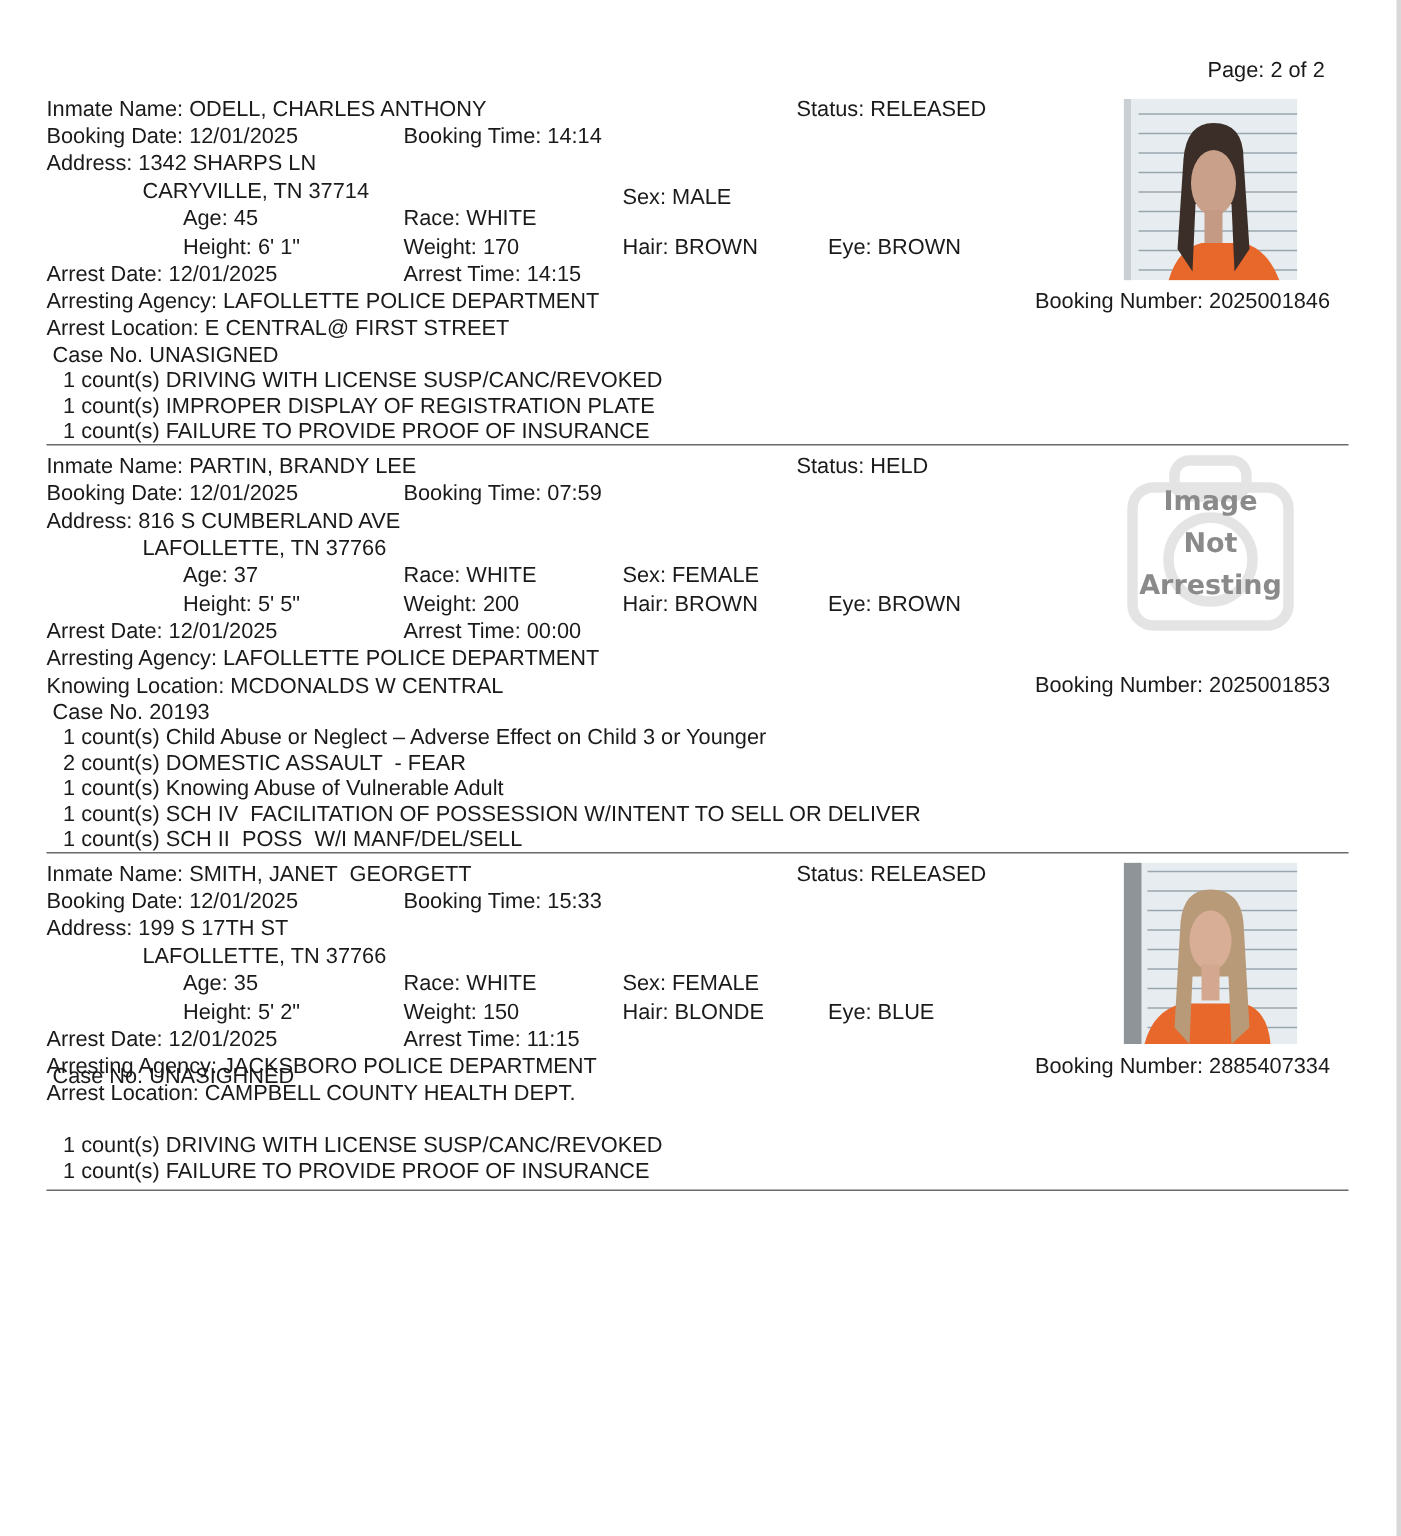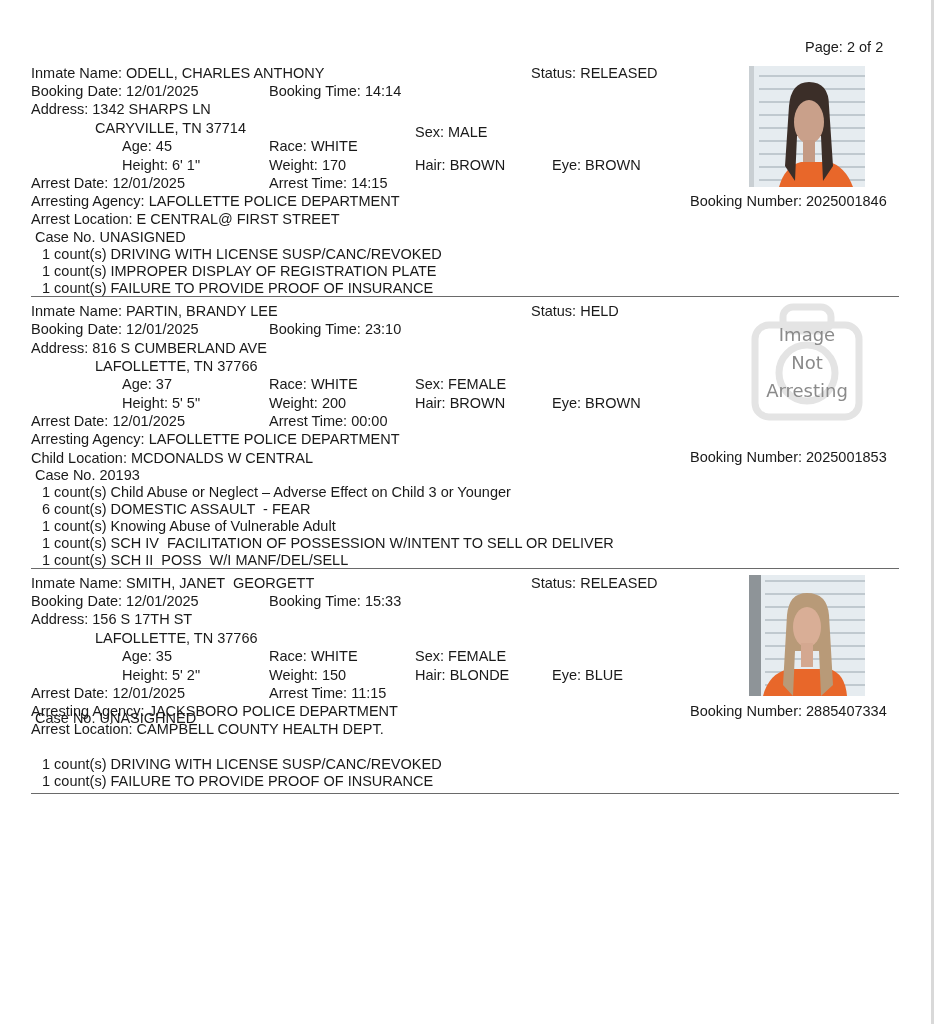--- a/index.html
+++ b/index.html
@@ -6,21 +6,21 @@
     body {
       width: 934px; height: 1024px; background: #ffffff; position: relative;
       overflow: hidden; font-family: "Liberation Sans", sans-serif; color: #1a1a1a;
     }
     .right-edge { position: absolute; top: 0; right: 0; width: 3px; height: 1024px; background: #d9d9d9; }
     .page-num { position: absolute; left: 805px; top: 39px; font-size: 14.5px; }
     .line { position: absolute; font-size: 14.5px; white-space: pre; line-height: 18px; }
     .sep { position: absolute; left: 31px; width: 868px; height: 0; border-top: 1.5px solid #6a6a6a; }
     .photo { position: absolute; width: 116px; height: 121px; overflow: hidden; }
     .photo svg { display: block; }
-    .noimg { position: absolute; width: 116px; height: 121px; }
+    .noimg { position: absolute; width: 116px; height: 121px; font-weight: bold; }
     .noimg-text { position: absolute; left: 0; top: 18px; width: 116px; text-align: center;
       font-family: "DejaVu Sans", sans-serif; font-size: 18px; line-height: 28px; color: #8a8a8a; }
   </style>
 </head>
 <body>
 
 <div class="right-edge"></div>
 <div class="page-num">Page: 2 of 2</div>
 
 <div>
@@ -67,38 +67,38 @@
       <rect x="54" y="74" width="12" height="22" fill="#c49a84"></rect>
     </svg>
   </div>
 </div>
 <div class="sep" style="top:296px"></div>
 
 <div>
   <div class="line" style="left:31px;top:302px">Inmate Name: PARTIN, BRANDY LEE</div>
   <div class="line" style="left:531px;top:302px">Status: HELD</div>
   <div class="line" style="left:31px;top:320px">Booking Date: 12/01/2025</div>
-  <div class="line" style="left:269px;top:320px">Booking Time: 23:10</div>
+  <div class="line" style="left:269px;top:320px">Booking Time: 07:59</div>
   <div class="line" style="left:31px;top:339px">Address: 816 S CUMBERLAND AVE</div>
   <div class="line" style="left:95px;top:357px">LAFOLLETTE, TN 37766</div>
   <div class="line" style="left:122px;top:375px">Age: 37</div>
   <div class="line" style="left:269px;top:375px">Race: WHITE</div>
   <div class="line" style="left:415px;top:375px">Sex: FEMALE</div>
   <div class="line" style="left:122px;top:394px">Height: 5' 5"</div>
   <div class="line" style="left:269px;top:394px">Weight: 200</div>
   <div class="line" style="left:415px;top:394px">Hair: BROWN</div>
   <div class="line" style="left:552px;top:394px">Eye: BROWN</div>
   <div class="line" style="left:31px;top:412px">Arrest Date: 12/01/2025</div>
   <div class="line" style="left:269px;top:412px">Arrest Time: 00:00</div>
   <div class="line" style="left:31px;top:430px">Arresting Agency: LAFOLLETTE POLICE DEPARTMENT</div>
   <div class="line" style="left:690px;top:448px">Booking Number: 2025001853</div>
-  <div class="line" style="left:31px;top:449px">Child Location: MCDONALDS W CENTRAL</div>
+  <div class="line" style="left:31px;top:449px">Knowing Location: MCDONALDS W CENTRAL</div>
   <div class="line" style="left:35px;top:466px">Case No. 20193</div>
   <div class="line" style="left:42px;top:483px">1 count(s) Child Abuse or Neglect – Adverse Effect on Child 3 or Younger</div>
-  <div class="line" style="left:42px;top:500px">6 count(s) DOMESTIC ASSAULT  - FEAR</div>
+  <div class="line" style="left:42px;top:500px">2 count(s) DOMESTIC ASSAULT  - FEAR</div>
   <div class="line" style="left:42px;top:517px">1 count(s) Knowing Abuse of Vulnerable Adult</div>
   <div class="line" style="left:42px;top:534px">1 count(s) SCH IV  FACILITATION OF POSSESSION W/INTENT TO SELL OR DELIVER</div>
   <div class="line" style="left:42px;top:551px">1 count(s) SCH II  POSS  W/I MANF/DEL/SELL</div>
   <div class="noimg" style="left:749px;top:303px">
     <svg width="116" height="121" viewBox="0 0 116 121">
       <rect x="34" y="4" width="48" height="24" rx="10" fill="none" stroke="#e4e4e4" stroke-width="7"></rect>
       <rect x="6" y="22" width="104" height="92" rx="14" fill="none" stroke="#e4e4e4" stroke-width="7"></rect>
       <circle cx="58" cy="70" r="28" fill="none" stroke="#e4e4e4" stroke-width="7"></circle>
     </svg>
     <div class="noimg-text">
@@ -108,21 +108,21 @@
     </div>
   </div>
 </div>
 <div class="sep" style="top:568px"></div>
 
 <div>
   <div class="line" style="left:31px;top:574px">Inmate Name: SMITH, JANET  GEORGETT</div>
   <div class="line" style="left:531px;top:574px">Status: RELEASED</div>
   <div class="line" style="left:31px;top:592px">Booking Date: 12/01/2025</div>
   <div class="line" style="left:269px;top:592px">Booking Time: 15:33</div>
-  <div class="line" style="left:31px;top:610px">Address: 156 S 17TH ST</div>
+  <div class="line" style="left:31px;top:610px">Address: 199 S 17TH ST</div>
   <div class="line" style="left:95px;top:629px">LAFOLLETTE, TN 37766</div>
   <div class="line" style="left:122px;top:647px">Age: 35</div>
   <div class="line" style="left:269px;top:647px">Race: WHITE</div>
   <div class="line" style="left:415px;top:647px">Sex: FEMALE</div>
   <div class="line" style="left:122px;top:666px">Height: 5' 2"</div>
   <div class="line" style="left:269px;top:666px">Weight: 150</div>
   <div class="line" style="left:415px;top:666px">Hair: BLONDE</div>
   <div class="line" style="left:552px;top:666px">Eye: BLUE</div>
   <div class="line" style="left:31px;top:684px">Arrest Date: 12/01/2025</div>
   <div class="line" style="left:269px;top:684px">Arrest Time: 11:15</div>

